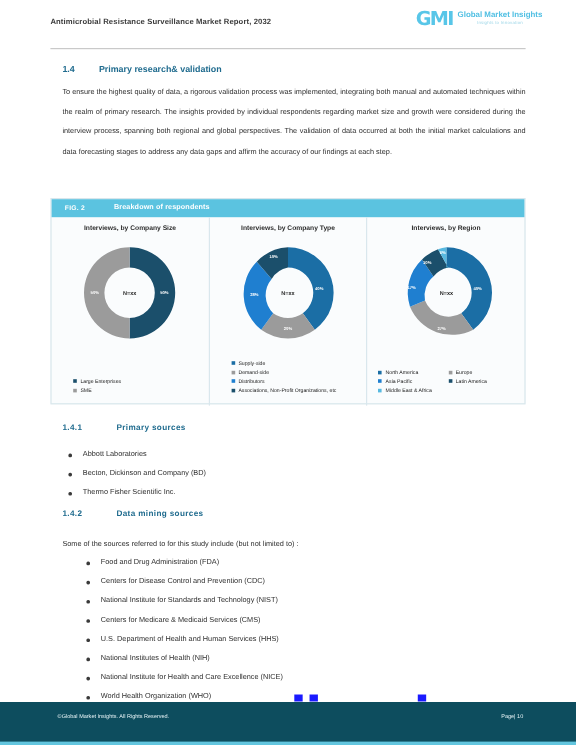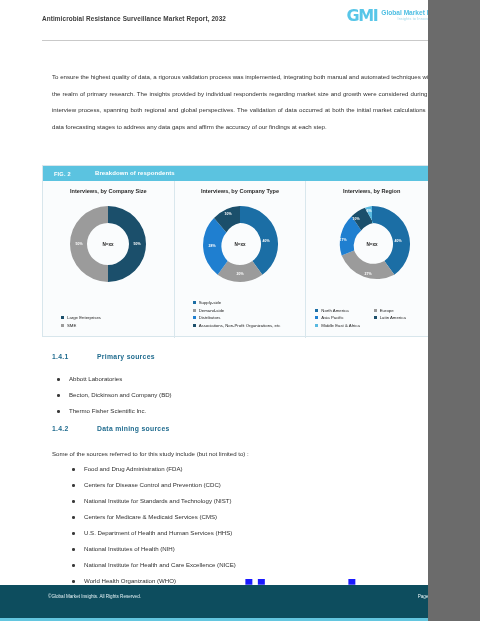--- a/index.html
+++ b/index.html
@@ -5,21 +5,21 @@
   html, body {
     margin: 0;
     padding: 0;
     background: #6b6b6b;
   }
   body {
     font-family: "Liberation Sans", sans-serif;
   }
   .page {
     position: relative;
-    width: 428px;
+    width: 480px;
     height: 621px;
     background: #ffffff;
     overflow: hidden;
     box-sizing: border-box;
   }
 
   
   .header {
     position: absolute;
     left: 0; top: 0;
@@ -318,20 +318,25 @@
     <div class="logo-wrap">
       <div class="logo-mark">GMI</div>
       <div class="logo-text-block">
         <div class="logo-name">Global Market Insights</div>
         <div class="logo-tag">Insights to Innovation</div>
       </div>
     </div>
     <div class="header-rule"></div>
   </div>
 
+  <div class="h2" style="left:52px; top:53px;">
+    <span class="num">1.4</span>
+    <span style="display:inline-block; width:16px;"></span>
+    <span>Primary research&amp; validation</span>
+  </div>
 
   <div class="para" style="top:69px;">To ensure the highest quality of data, a rigorous validation process was implemented, integrating both manual and automated techniques within the realm of primary research. The insights provided by individual respondents regarding market size and growth were considered during the interview process, spanning both regional and global perspectives. The validation of data occurred at both the initial market calculations and data forecasting stages to address any data gaps and affirm the accuracy of our findings at each step.</div>
 
   <div class="figure">
     <div class="fig-bar">
       <div class="fig-no">FIG. 2</div>
       <div class="fig-caption">Breakdown of respondents</div>
     </div>
 
     <div class="panels">

